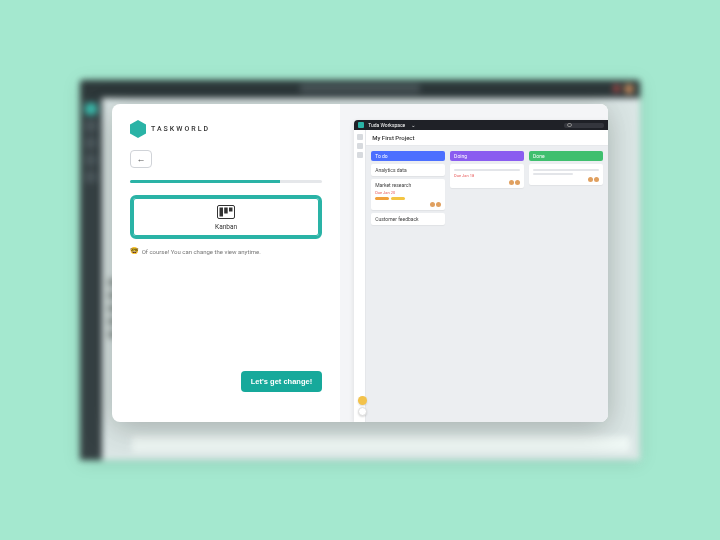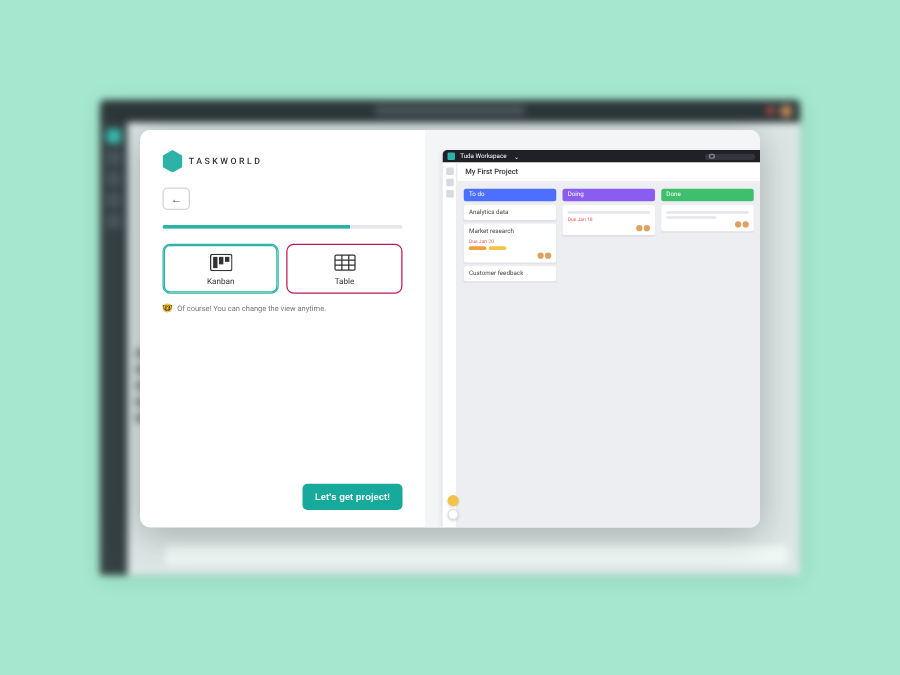--- a/index.html
+++ b/index.html
@@ -67,21 +67,21 @@
     position: absolute;
     top: 24px; left: 32px; right: 32px; bottom: 38px;
     background: #fff;
     border-radius: 8px;
     box-shadow: 0 6px 30px rgba(0,0,0,0.25);
     display: flex;
     overflow: hidden;
   }
   .pane-left {
     flex: 0 0 46%;
-    padding: 16px 18px 14px 18px;
+    padding: 16px 18px 30px 18px;
     display: flex; flex-direction: column;
     font-size: 8px;
   }
   .brand {
     display: flex; align-items: center; gap: 5px;
     margin-bottom: 12px;
   }
   .brand-hex {
     width: 16px; height: 18px;
     background: #2ab3a6;
@@ -111,21 +111,21 @@
   .heading {
     font-size: 11px; color: #2b2d33; font-weight: 600; line-height: 1.3;
     margin-bottom: 12px;
     max-width: 150px;
   }
   .view-row {
     display: flex; gap: 6px; margin-bottom: 8px;
   }
   .view-card {
     flex: 1;
-    border: 1px solid #be185d; border-radius: 6px;
+    border: 3px solid #be185d; border-radius: 6px;
     padding: 7px 2px 5px 2px;
     display: flex; flex-direction: column; align-items: center; gap: 4px;
     cursor: pointer;
     font-size: 6.5px; color: #333;
   }
   .view-card.selected {
     border-color: #2ab3a6;
     box-shadow: 0 0 0 1px #2ab3a6 inset;
   }
   .view-card .ic {
@@ -269,41 +269,29 @@
           <span class="ic">
             <svg width="18" height="14" viewBox="0 0 18 14">
                 <rect x="0.5" y="0.5" width="17" height="13" rx="1.5" fill="none" stroke="#333"></rect>
                 <rect x="2.5" y="2.5" width="3.5" height="9" fill="#333"></rect>
                 <rect x="7.2" y="2.5" width="3.5" height="6" fill="#333"></rect>
                 <rect x="12" y="2.5" width="3.5" height="4" fill="#333"></rect>
               </svg>
           </span>
           <span>Kanban</span>
         </div>
-        <div class="view-card">
-          <span class="ic">
-            <svg width="18" height="14" viewBox="0 0 18 14">
-                <rect x="1" y="1" width="16" height="12" rx="1" fill="none" stroke="#333"></rect>
-                <line x1="1" y1="5" x2="17" y2="5" stroke="#333"></line>
-                <line x1="1" y1="9" x2="17" y2="9" stroke="#333"></line>
-                <line x1="6.5" y1="1" x2="6.5" y2="13" stroke="#333"></line>
-                <line x1="12" y1="1" x2="12" y2="13" stroke="#333"></line>
-              </svg>
-          </span>
-          <span>Table</span>
-        </div>
       </div>
 
       <div class="hint">
         <span class="e">🤓</span>
         <span>Of course! You can change the view anytime.</span>
       </div>
 
       <div class="cta-row">
-        <button class="cta">Let's get project!</button>
+        <button class="cta">Let's get change!</button>
       </div>
     </div>
 
     <div class="pane-right">
       <div class="preview">
         <div class="pv-top">
           <div class="lg"></div>
           <div class="wn">Tuda Workspace</div>
           <div class="chev">⌄</div>
           <div class="sbar"></div>

